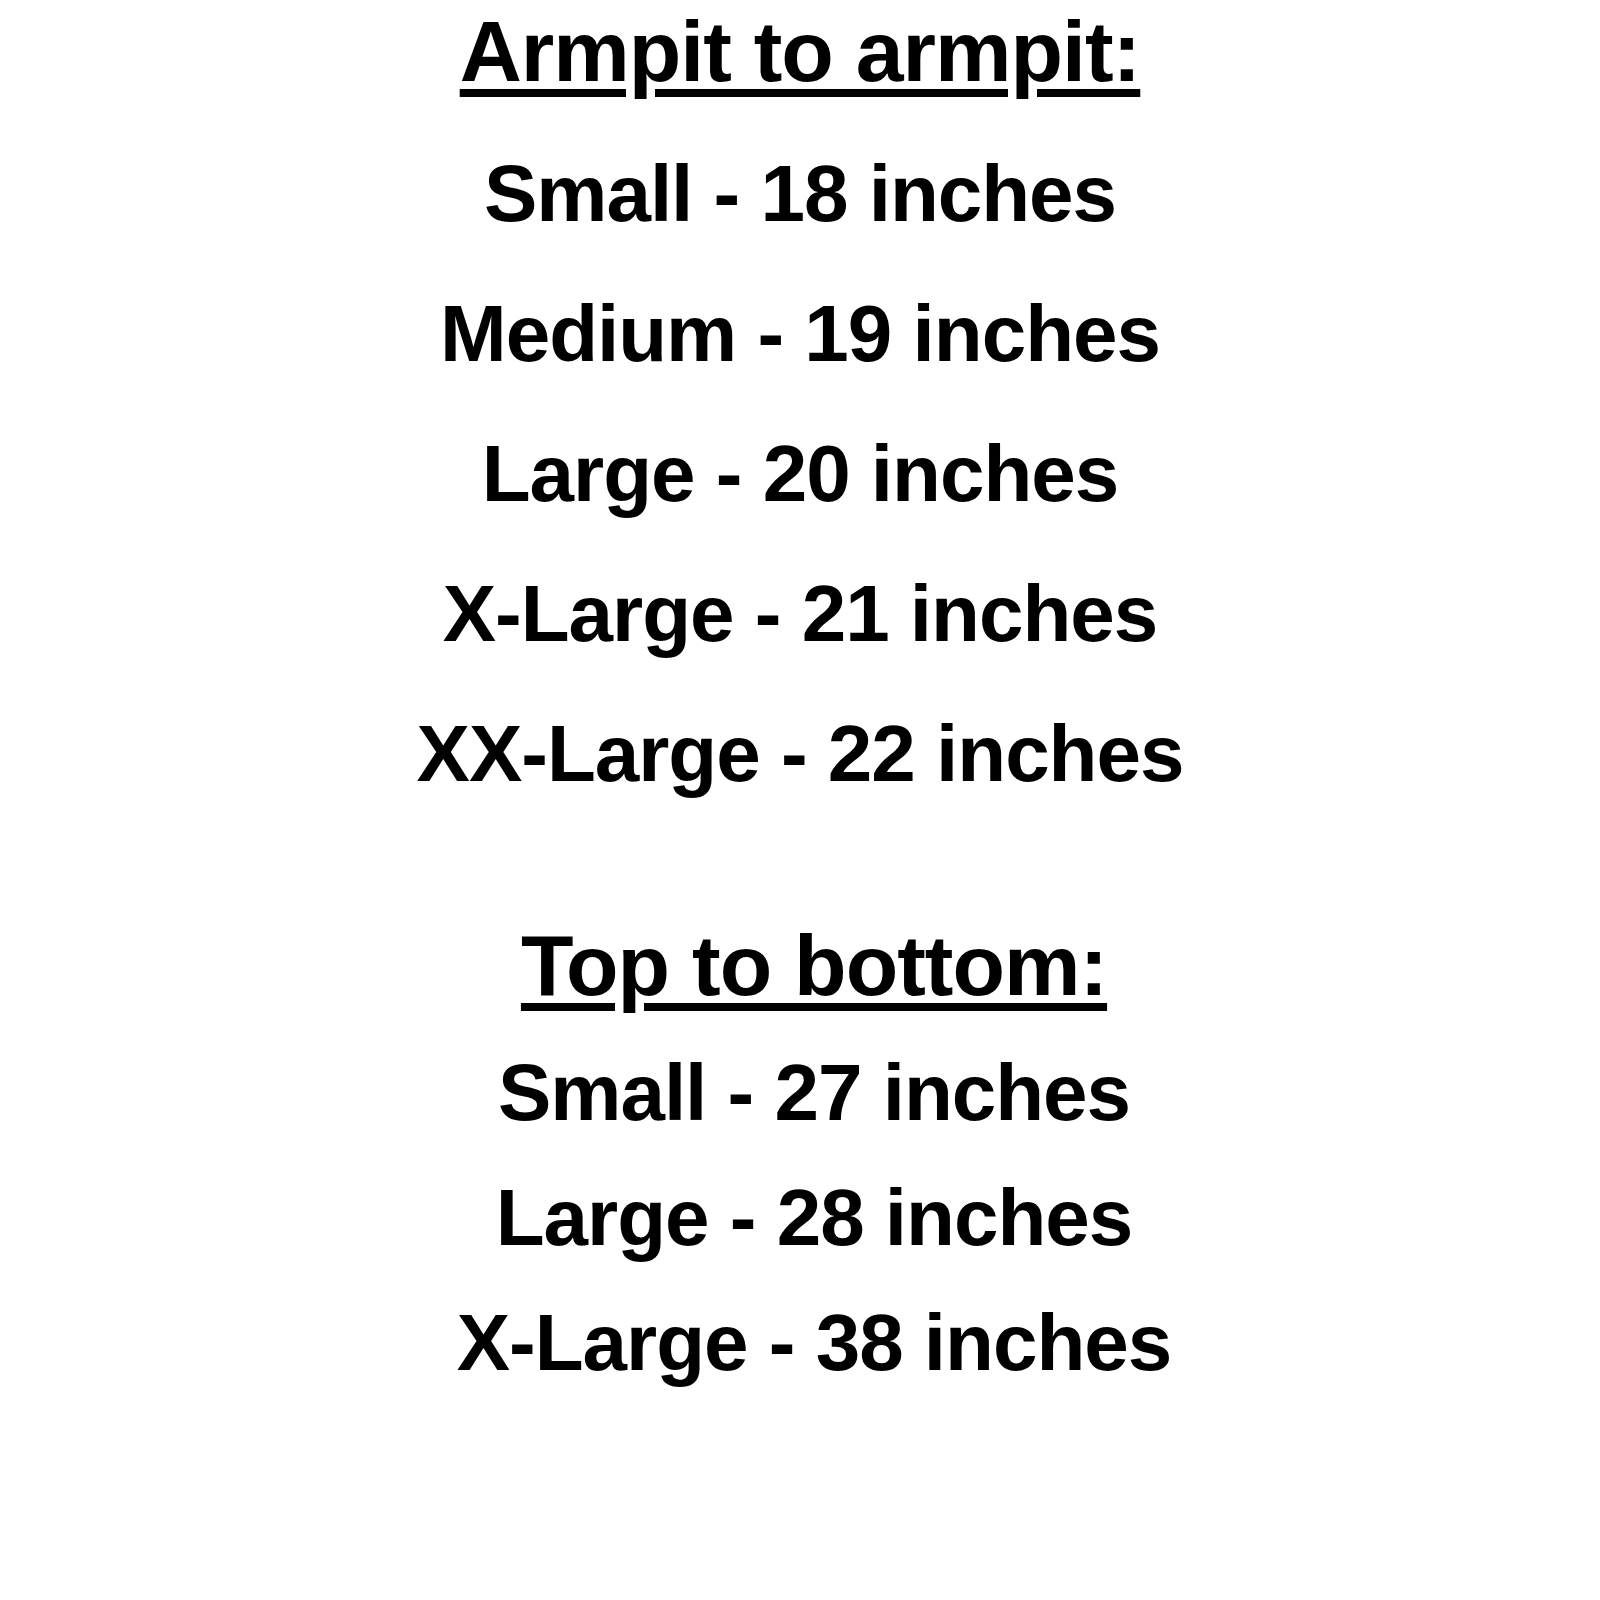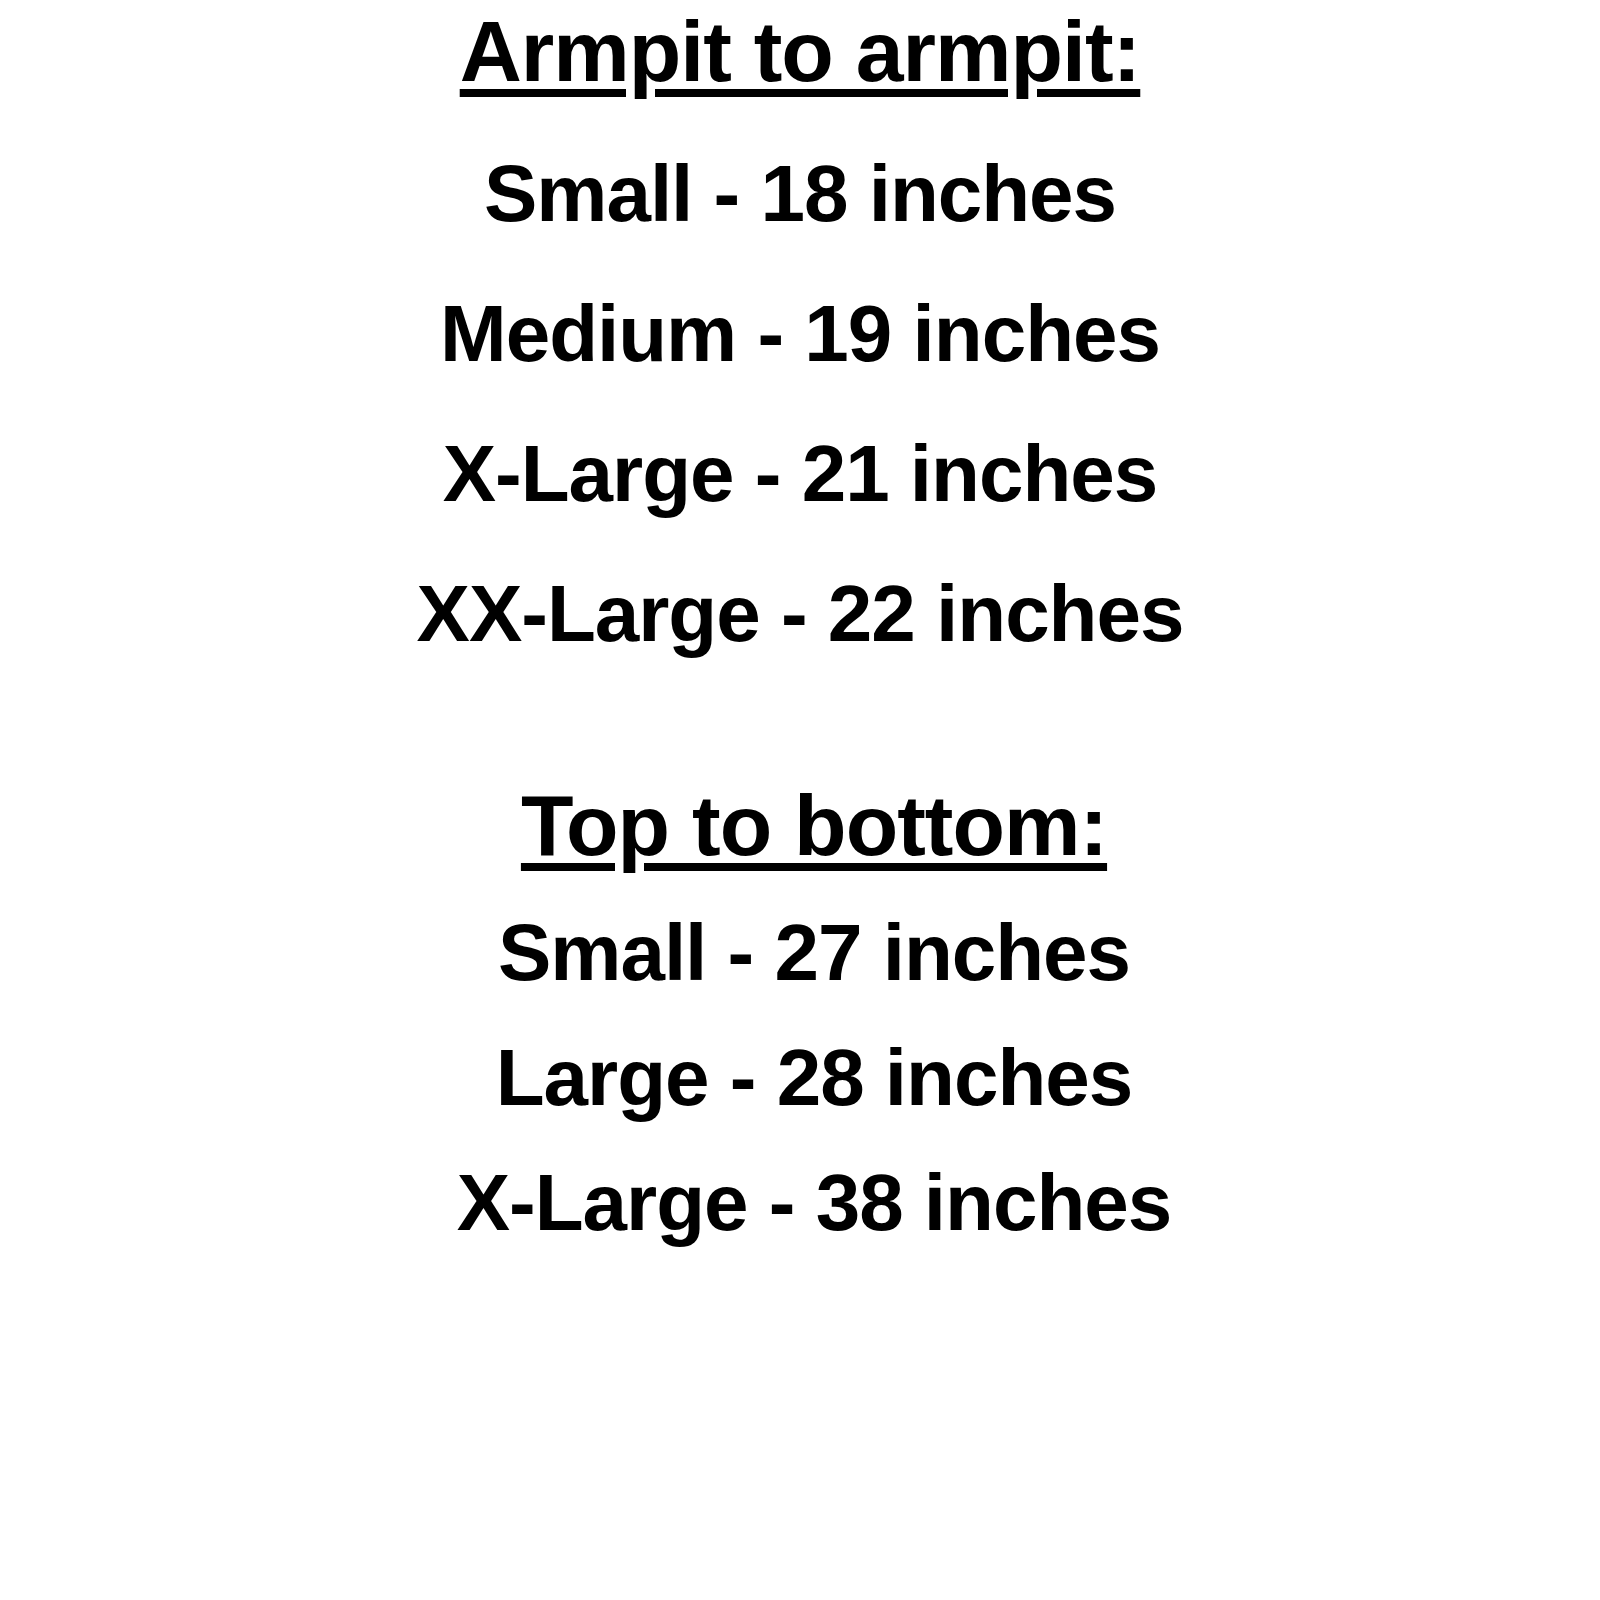--- a/index.html
+++ b/index.html
@@ -62,20 +62,21 @@
 </style>
 </head>
 <body>
 
 <div class="sheet">
 
   <div class="section" id="section-armpit">
     <div class="section-title">Armpit to armpit:</div>
     <div class="size-line">Small - 18 inches</div>
     <div class="size-line">Medium - 19 inches</div>
+    <div class="size-line">Large - 20 inches</div>
     <div class="size-line">X-Large - 21 inches</div>
     <div class="size-line">XX-Large - 22 inches</div>
   </div>
 
   <div class="section" id="section-top">
     <div class="section-title">Top to bottom:</div>
     <div class="size-line">Small - 27 inches</div>
     <div class="size-line">Large - 28 inches</div>
     <div class="size-line">X-Large - 38 inches</div>
   </div>

